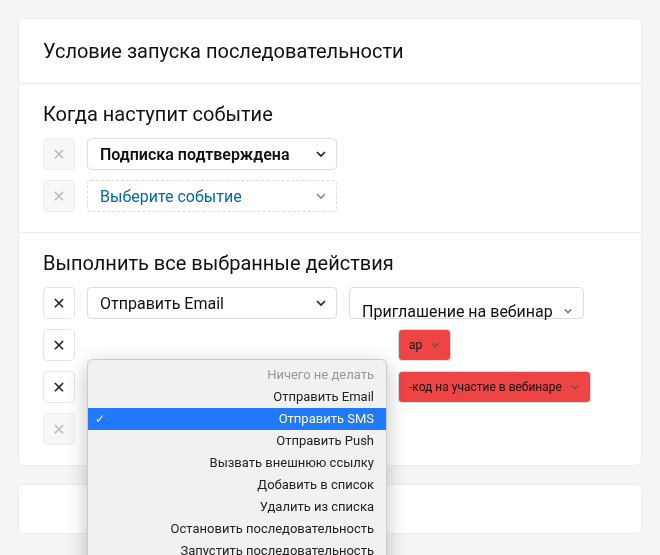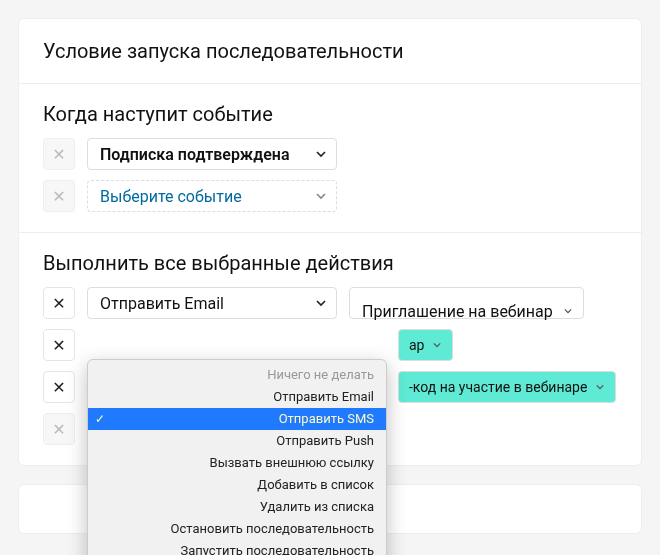--- a/index.html
+++ b/index.html
@@ -125,26 +125,26 @@
     left: 355px;
     display: flex;
     align-items: center;
     gap: 6px;
     z-index: 50;
   }
   .partial-select {
     height: 32px;
     border: 1px solid #ddd;
     border-radius: 4px;
-    background: #5eead4;
+    background: #ef4444;
     display: flex;
     align-items: center;
     padding: 0 8px 0 10px;
     gap: 6px;
-    font-size: 14px;
+    font-size: 12px;
   }
   .footer-panel {
     background: #fff;
     border: 1px solid #eee;
     border-radius: 6px;
     margin: 12px 18px 0 18px;
     height: 50px;
   }
 </style>
 </head>

